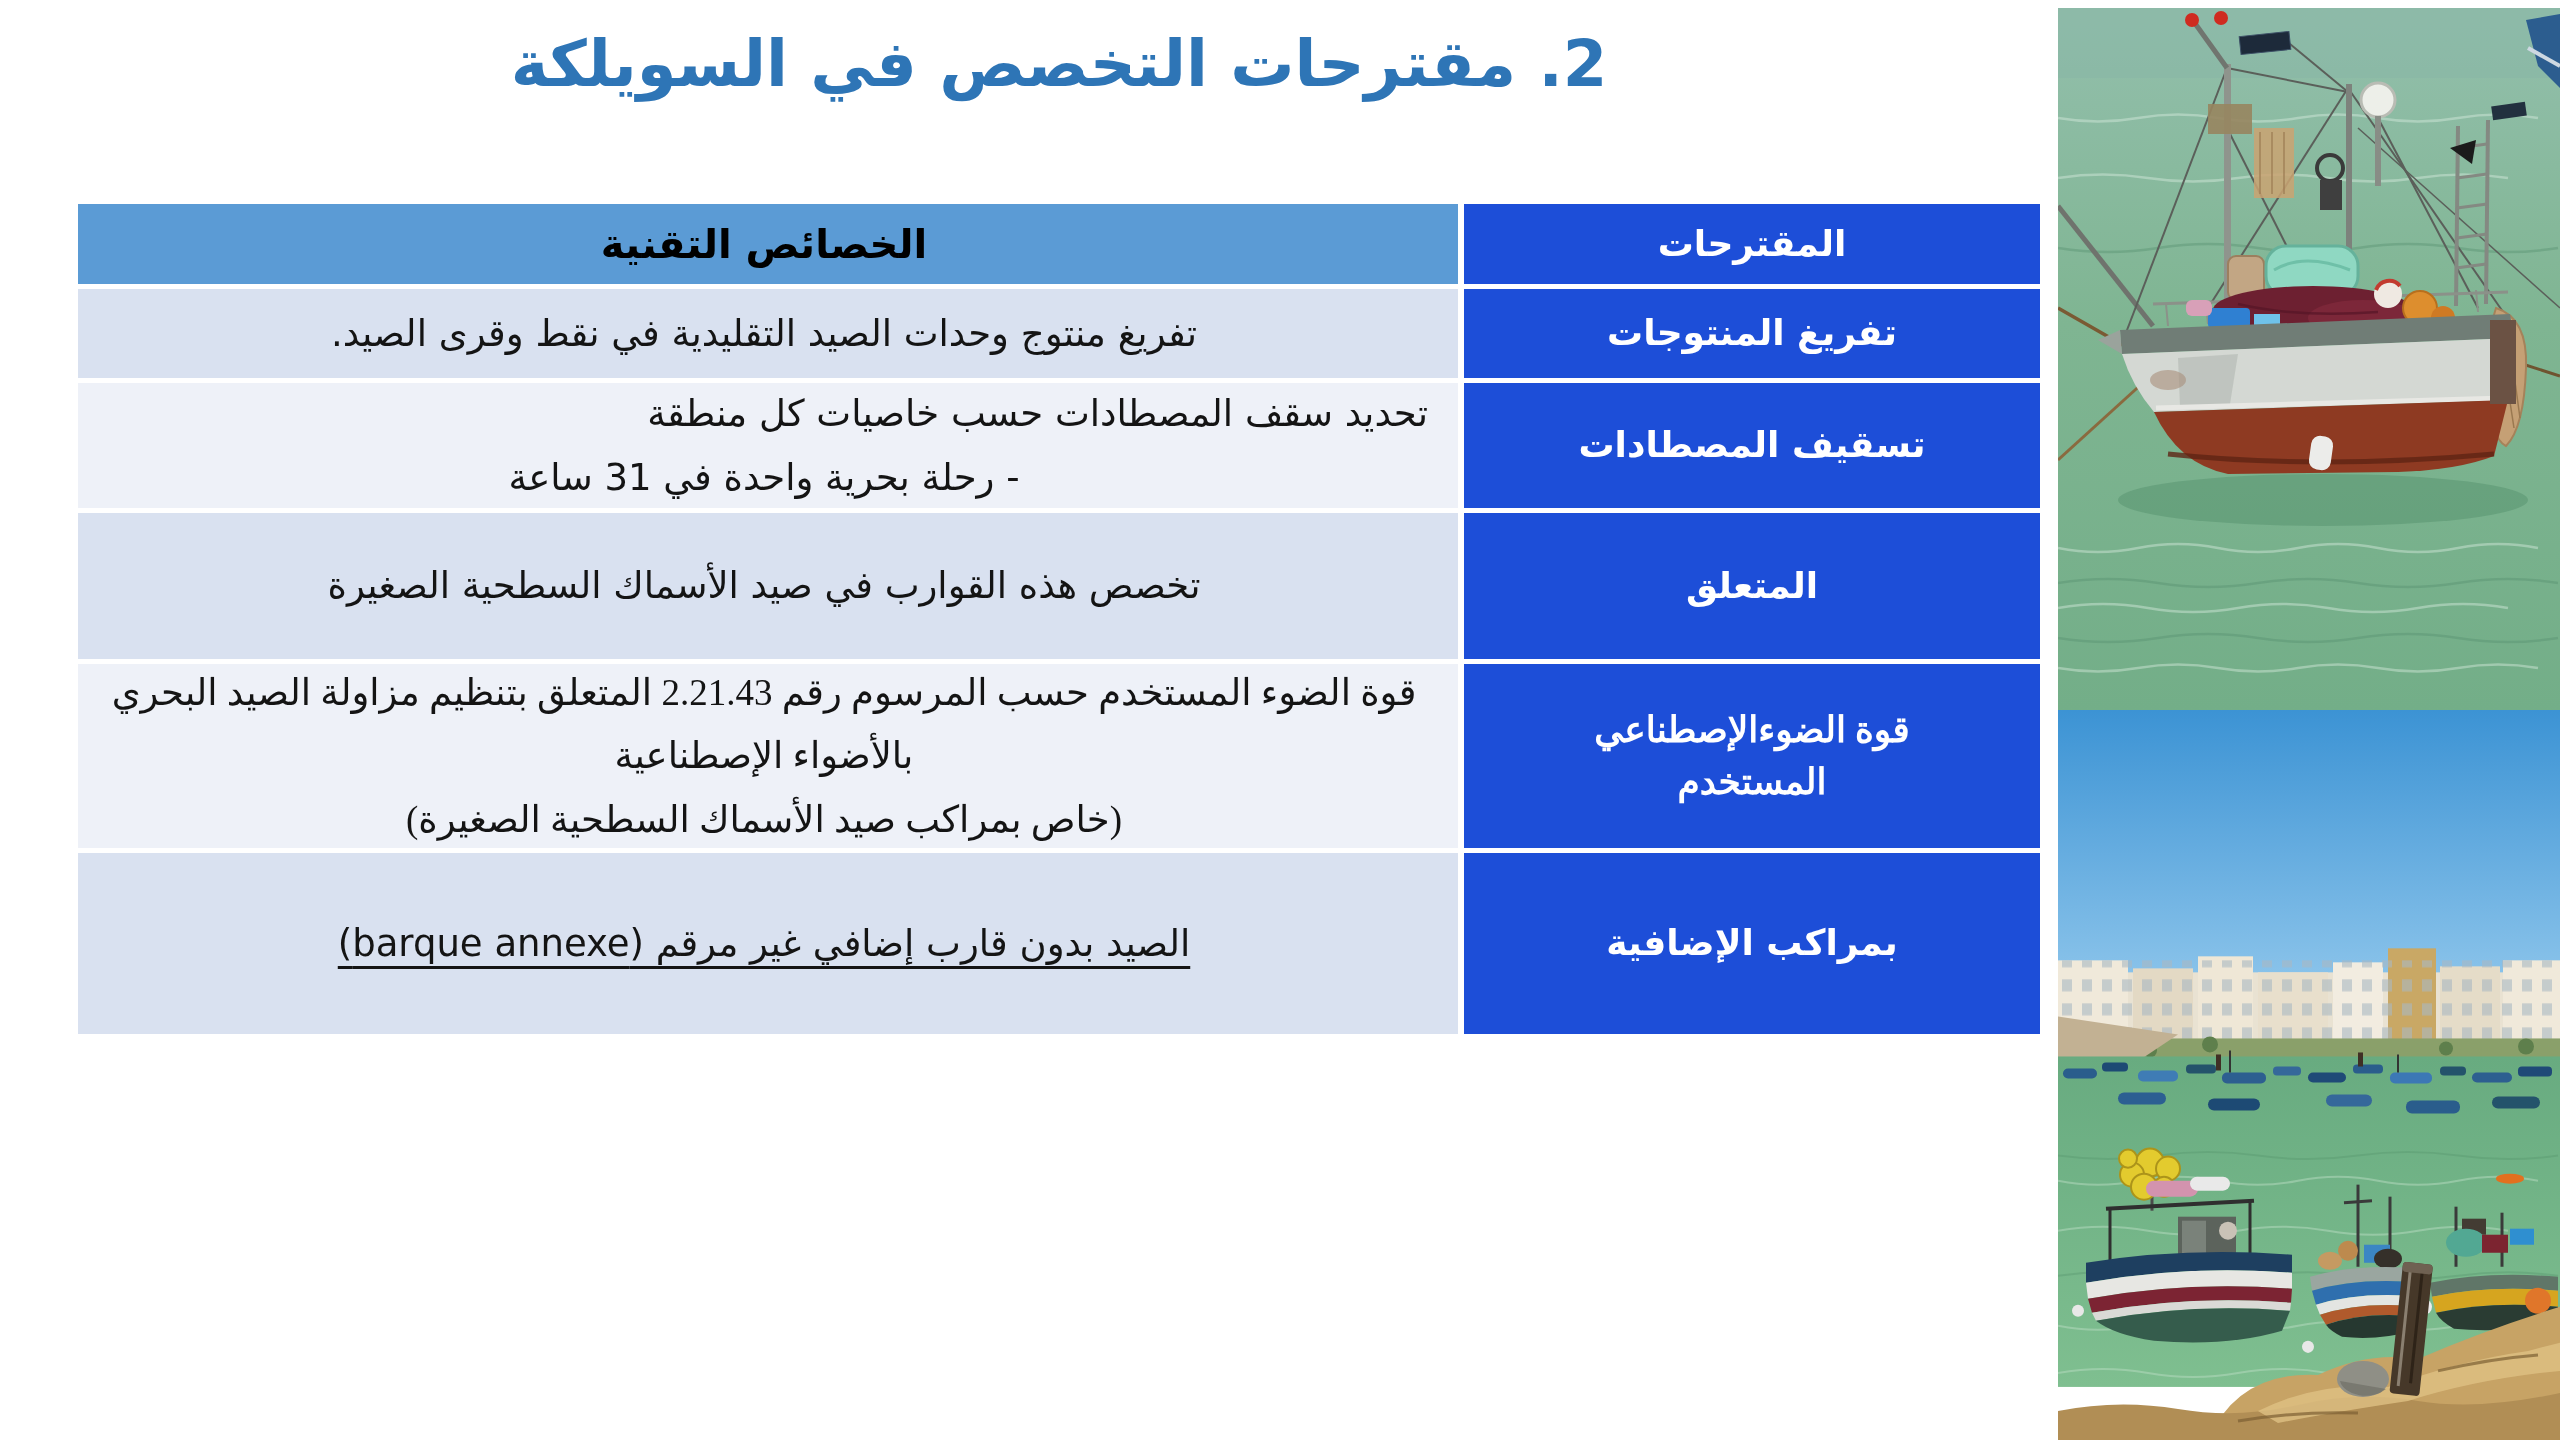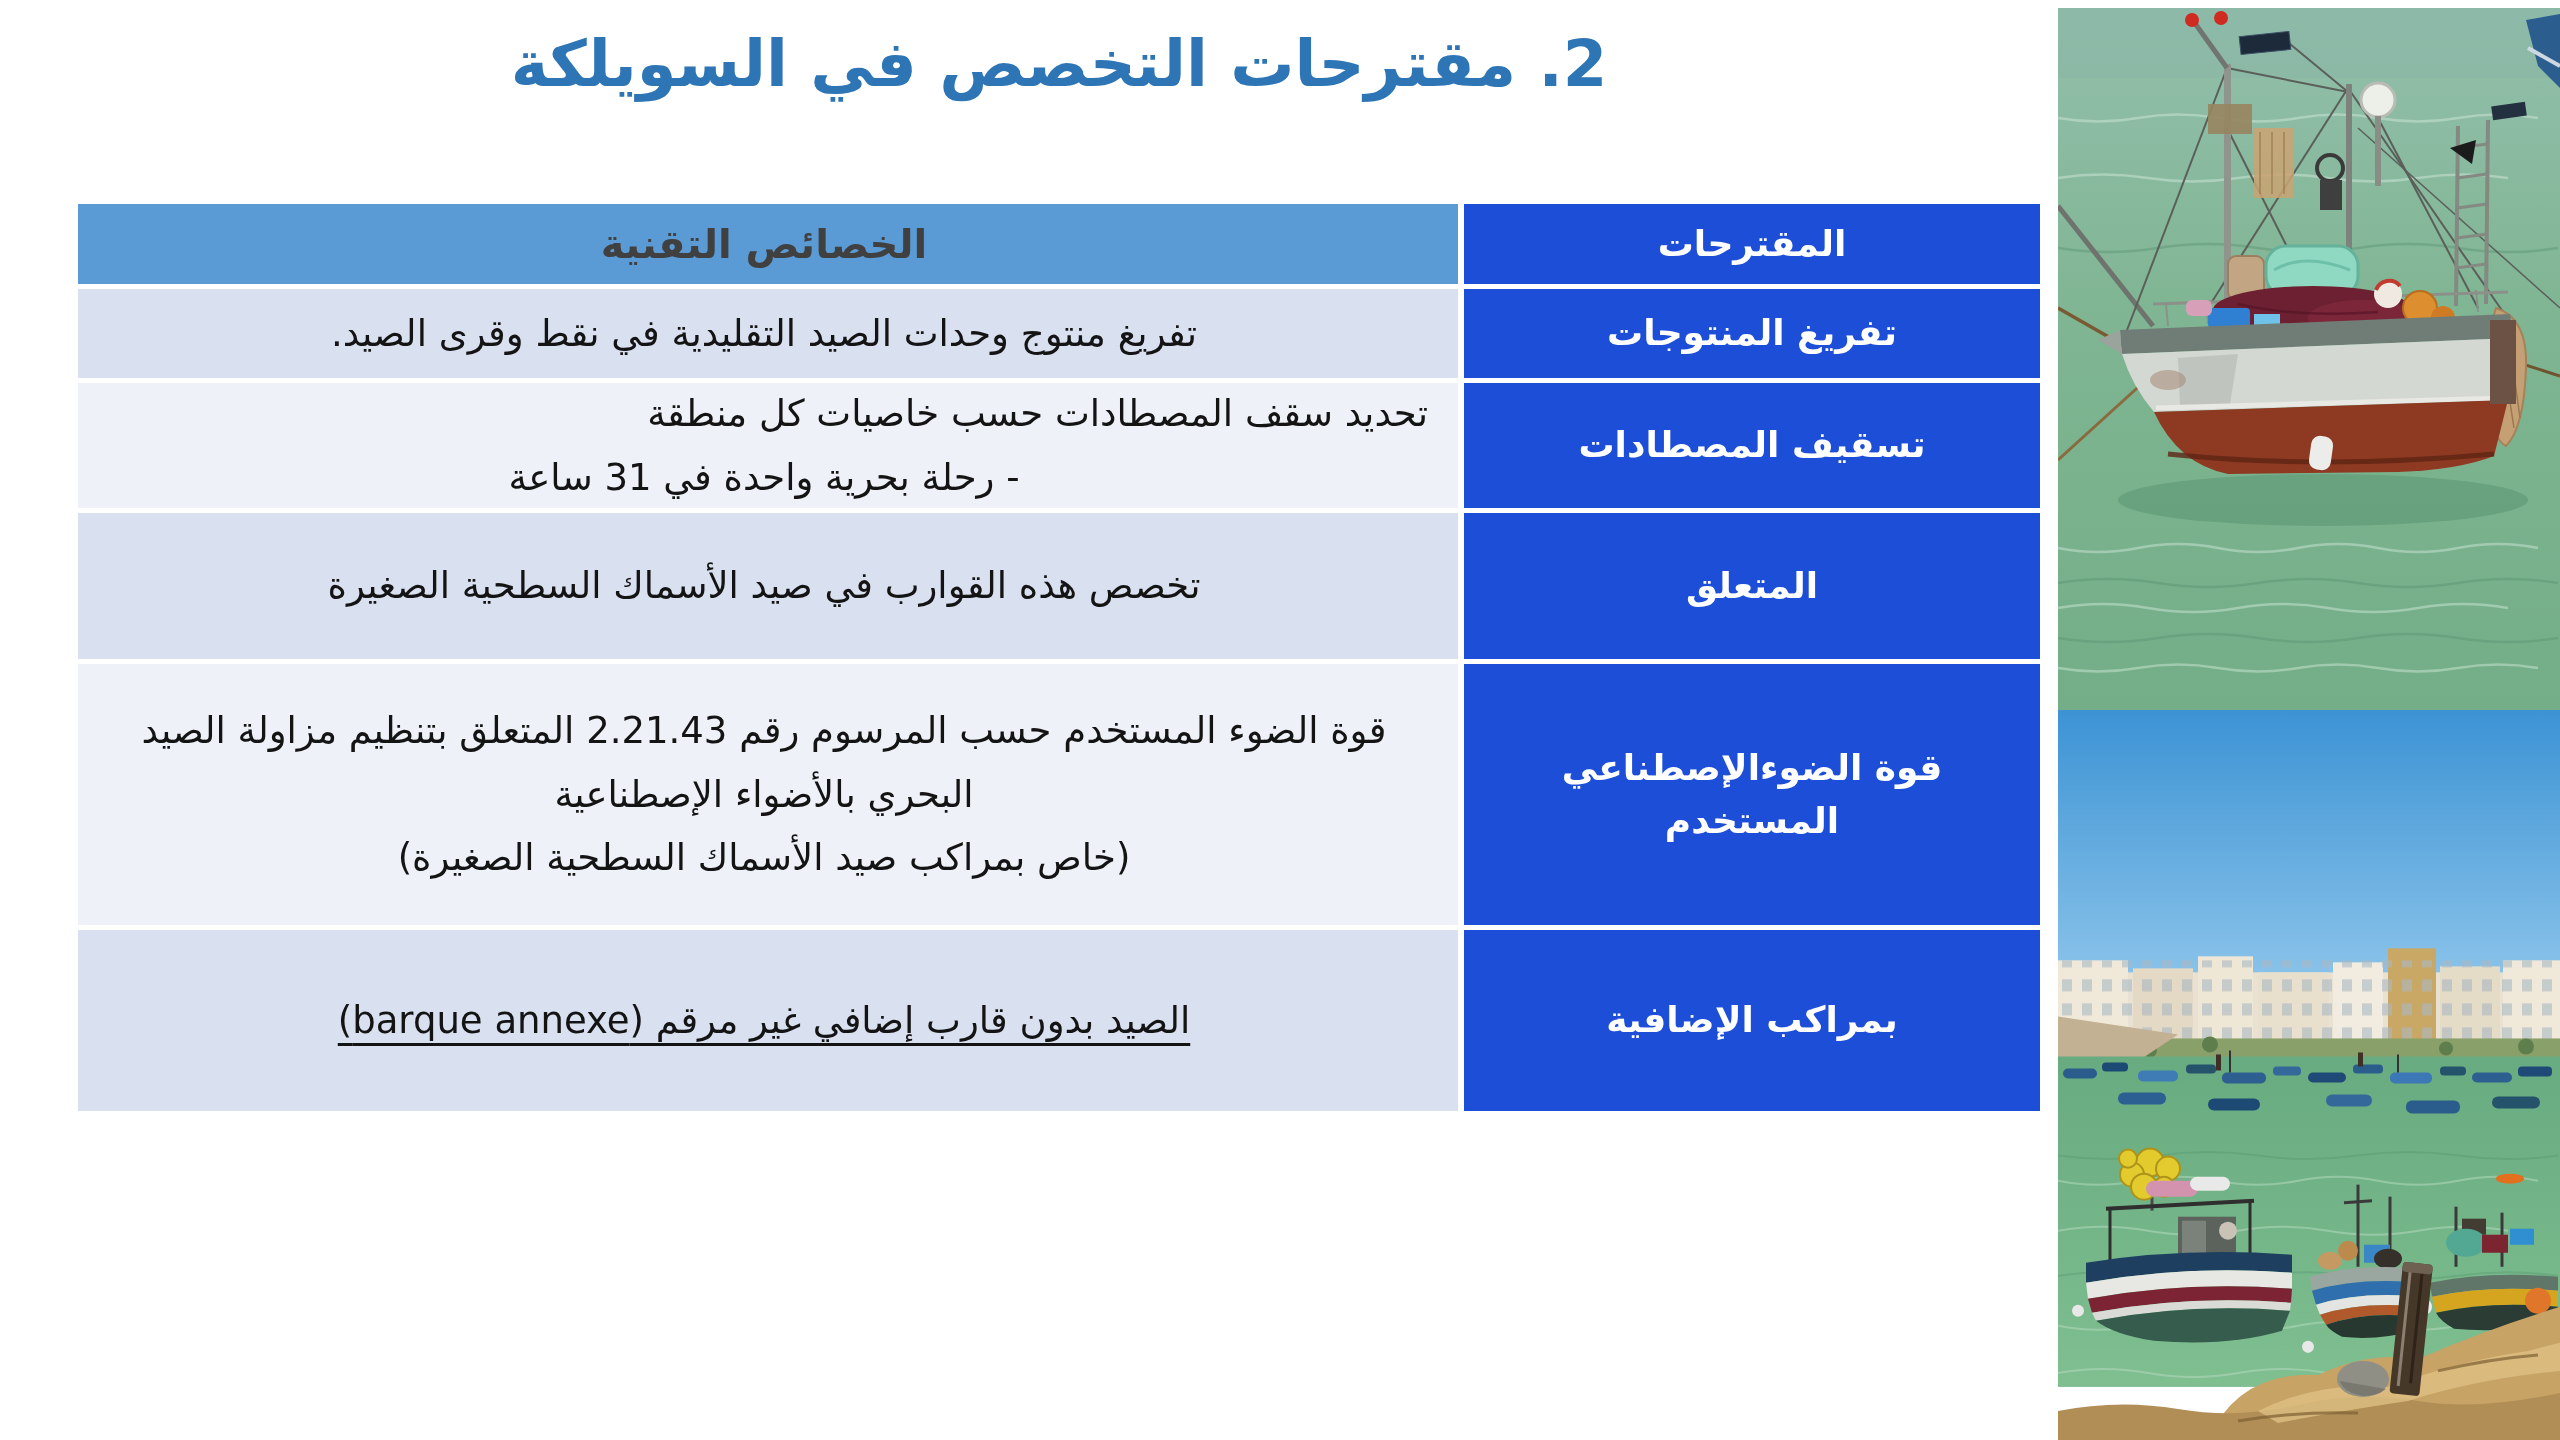--- a/index.html
+++ b/index.html
@@ -23,28 +23,28 @@
     width:576px;flex:0 0 576px;background:#1d4ed8;color:#ffffff;
     display:flex;align-items:center;justify-content:center;
     text-align:center;font-weight:bold;font-size:36px;line-height:1.45;
   }
   .desc{
     flex:1;display:flex;flex-direction:column;justify-content:center;
     padding:6px 30px 6px 22px;font-size:37px;color:#141414;line-height:1.72;
   }
   .desc .line{margin:0;}
   .hdr .desc{
-    background:#5B9BD5;color:#404040;font-weight:bold;font-size:40px;
+    background:#5B9BD5;color:#000000;font-weight:bold;font-size:40px;
     align-items:center;text-align:center;justify-content:flex-start;
   }
   .hdr{height:80px;}
   .r1{height:89px;}
   .r2{height:125px;}
   .r3{height:146px;}
-  .r4{height:261px;}
+  .r4{height:184px;font-family:Liberation Serif, serif;}
   .r5{height:181px;}
   .band-a{background:#D9E1F0;align-items:center;}
   .band-b{background:#EEF1F8;}
   .desc{text-align:right;}
   .align-center{text-align:center;}
   .r4 .desc .line{text-align:center;}
   .r5 .desc .line{
     text-decoration:underline;text-decoration-thickness:3px;text-underline-offset:10px;
   }
   .prop .ptxt{display:inline-block;}

